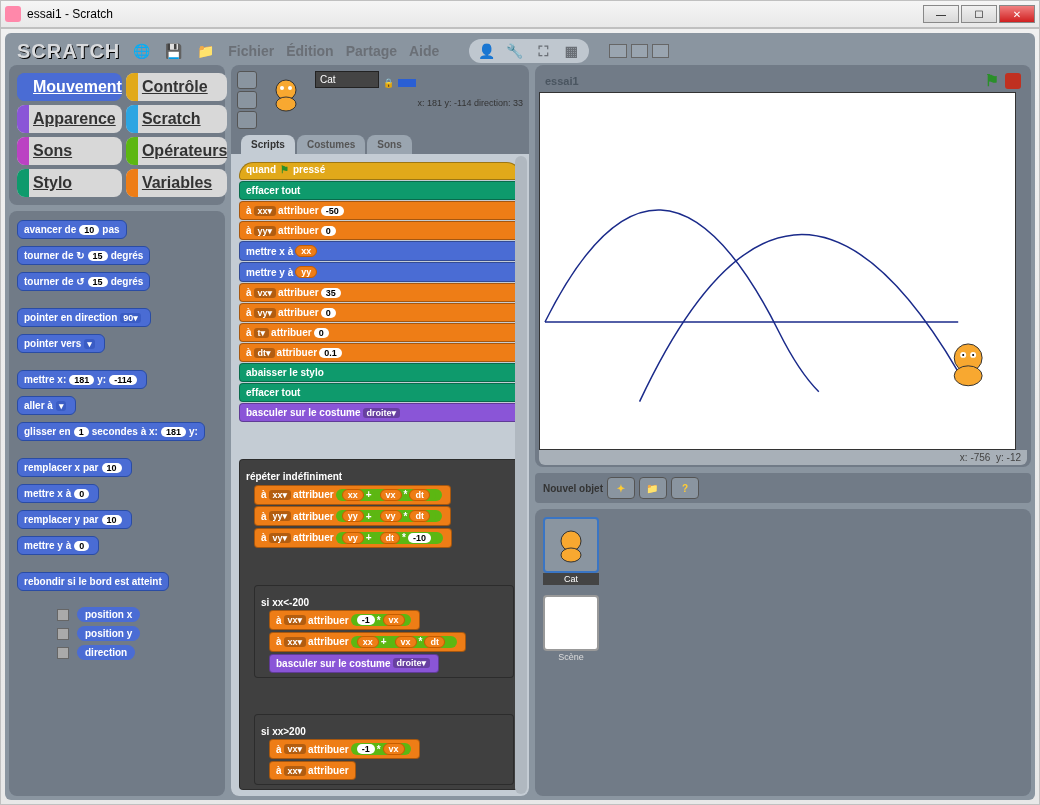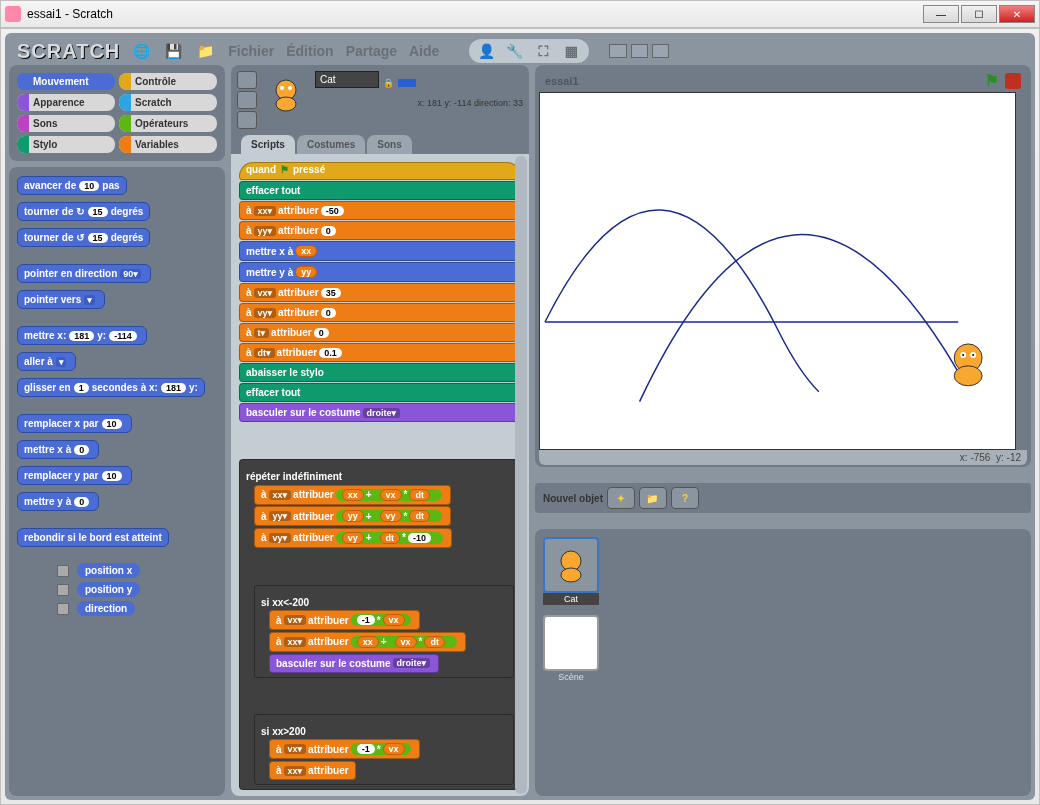--- a/index.html
+++ b/index.html
@@ -22,21 +22,21 @@
 .scratch-logo { color: #d8dadd; text-shadow: 1px 1px 0 #000; font-size: 20px; letter-spacing: 1px; font-family: Arial Black, sans-serif; }
 .menubar .icon-btn { width: 20px; height: 20px; display:flex; align-items:center; justify-content:center; cursor:pointer; }
 .menu-right { margin-left: 6px; display:flex; gap:4px; background:#bfc7cf; border-radius:12px; padding:2px 6px; }
 .menu-right .icon-btn { width:24px; }
 
 .main { flex:1; display:flex; gap:6px; overflow:hidden; }
 
 
 .left-panel { width: 216px; display:flex; flex-direction:column; gap:6px; }
 .categories { background:#717b87; border-radius:8px; padding:8px; display:grid; grid-template-columns:1fr 1fr; gap:4px; }
-.cat-btn { height:17px; border-radius:8px; display:flex; align-items:center; padding-left:8px; font-size:10px; font-weight:bold; color:#333; cursor:pointer; background:#d8d8d8; position:relative; }
+.cat-btn { height:28px; border-radius:8px; display:flex; align-items:center; padding-left:8px; font-size:16px; font-weight:bold; color:#333; cursor:pointer; background:#d8d8d8; position:relative;text-decoration:underline; }
 .cat-btn::before { content:''; position:absolute; left:0; top:0; bottom:0; width:12px; border-radius:8px 0 0 8px; }
 .cat-btn span { margin-left:8px; }
 .cat-mouvement::before { background:#4a6cd4; } .cat-mouvement.active { background:#4a6cd4; color:#fff; }
 .cat-controle::before { background:#e1a91a; }
 .cat-apparence::before { background:#8a55d7; }
 .cat-capteurs::before { background:#2ca5e2; }
 .cat-sons::before { background:#bb42c3; }
 .cat-operateurs::before { background:#5cb712; }
 .cat-stylo::before { background:#0e9a6c; }
 .cat-variables::before { background:#ee7d16; }
@@ -77,21 +77,21 @@
 .sb.look { background:#8a55d7; }
 .sb .num { background:#fff; color:#000; border-radius:8px; padding:0 5px; margin:0 2px; font-size:9px; }
 .sb .varref { background:#ee7d16; border:1px solid #c65d00; color:#fff; border-radius:8px; padding:0 5px; margin:0 2px; font-size:9px; }
 .sb .op { background:#5cb712; border-radius:8px; padding:0 4px; display:inline-flex; align-items:center; margin:0 2px; }
 .sb .drop2 { background:rgba(0,0,0,0.25); border-radius:3px; padding:0 4px; margin:0 2px; font-size:9px; }
 .cblock { background:#404040; padding:11px 6px 3px 14px; border-radius:4px; margin-bottom:1px; border:1px solid rgba(0,0,0,0.3);margin-top:36px; }
 .cblock > .clabel { color:#fff; font-size:10px; font-weight:bold; margin-left:-8px; margin-bottom:2px; display:flex; align-items:center; }
 .cblock .inner { border-left:0; }
 
 
-.right-panel { flex:1; display:flex; flex-direction:column; gap:16px; }
+.right-panel { flex:1; display:flex; flex-direction:column; gap:6px; }
 .stage-box { background:#717b87; border-radius:8px; padding:4px 4px 2px 4px; }
 .stage-titlebar { display:flex; align-items:center; padding:2px 6px; font-size:11px; font-weight:bold; color:#4a5560; }
 .stage-titlebar .spacer { flex:1; }
 .flag { color:#2a8f2a; cursor:pointer; font-size:16px; margin-right:6px; }
 .stop { width:16px; height:16px; background:#c03020; border-radius:3px; cursor:pointer; }
 .stage { background:#fff; width:477px; height:358px; border:1px solid #333; position:relative; overflow:hidden; }
 .stage svg { position:absolute; inset:0; }
 .stage-coords { text-align:right; font-size:10px; color:#444; padding:2px 6px; background:#a8b0b8; border-radius:0 0 6px 6px; }
 
 .new-sprite-bar { display:flex; align-items:center; gap:4px; background:#717b87; border-radius:4px; padding:4px 8px; font-size:10px; font-weight:bold; color:#333; }

